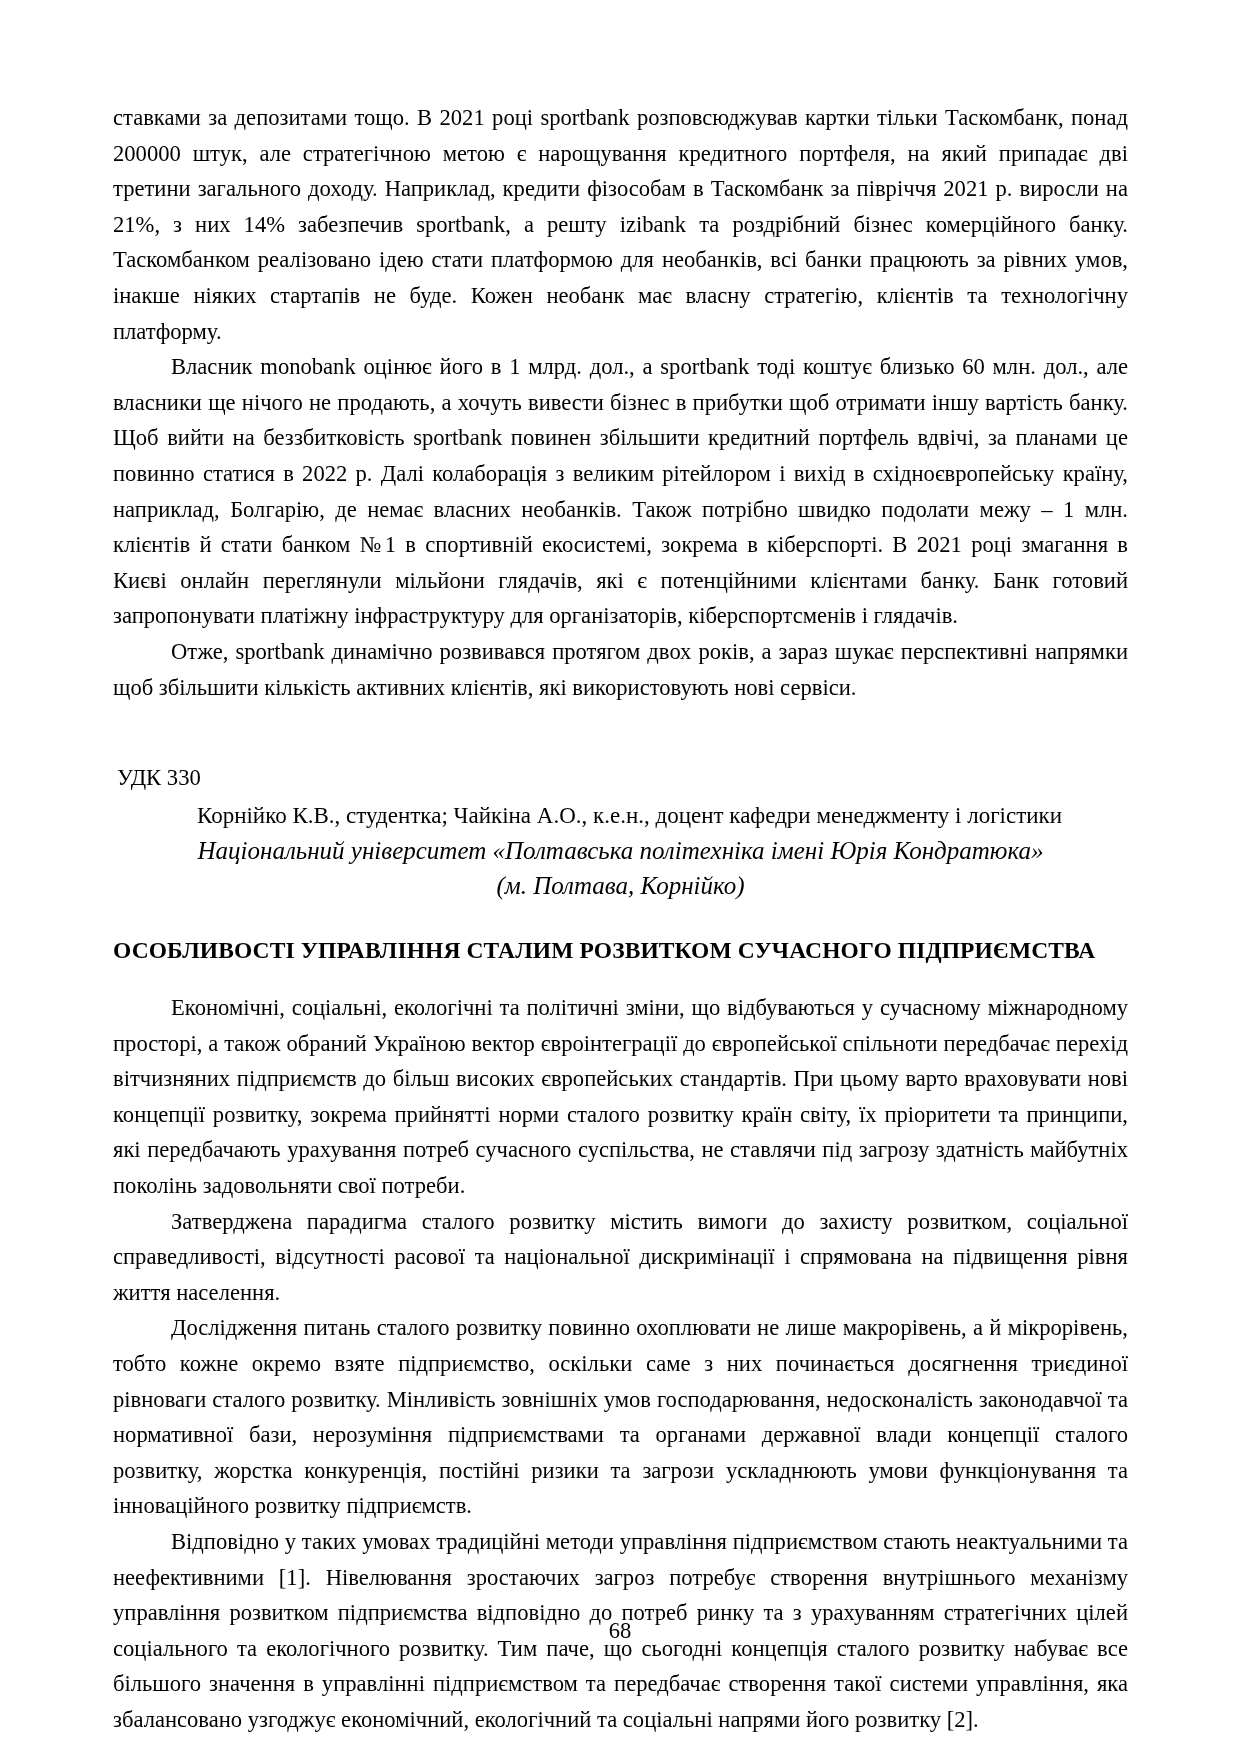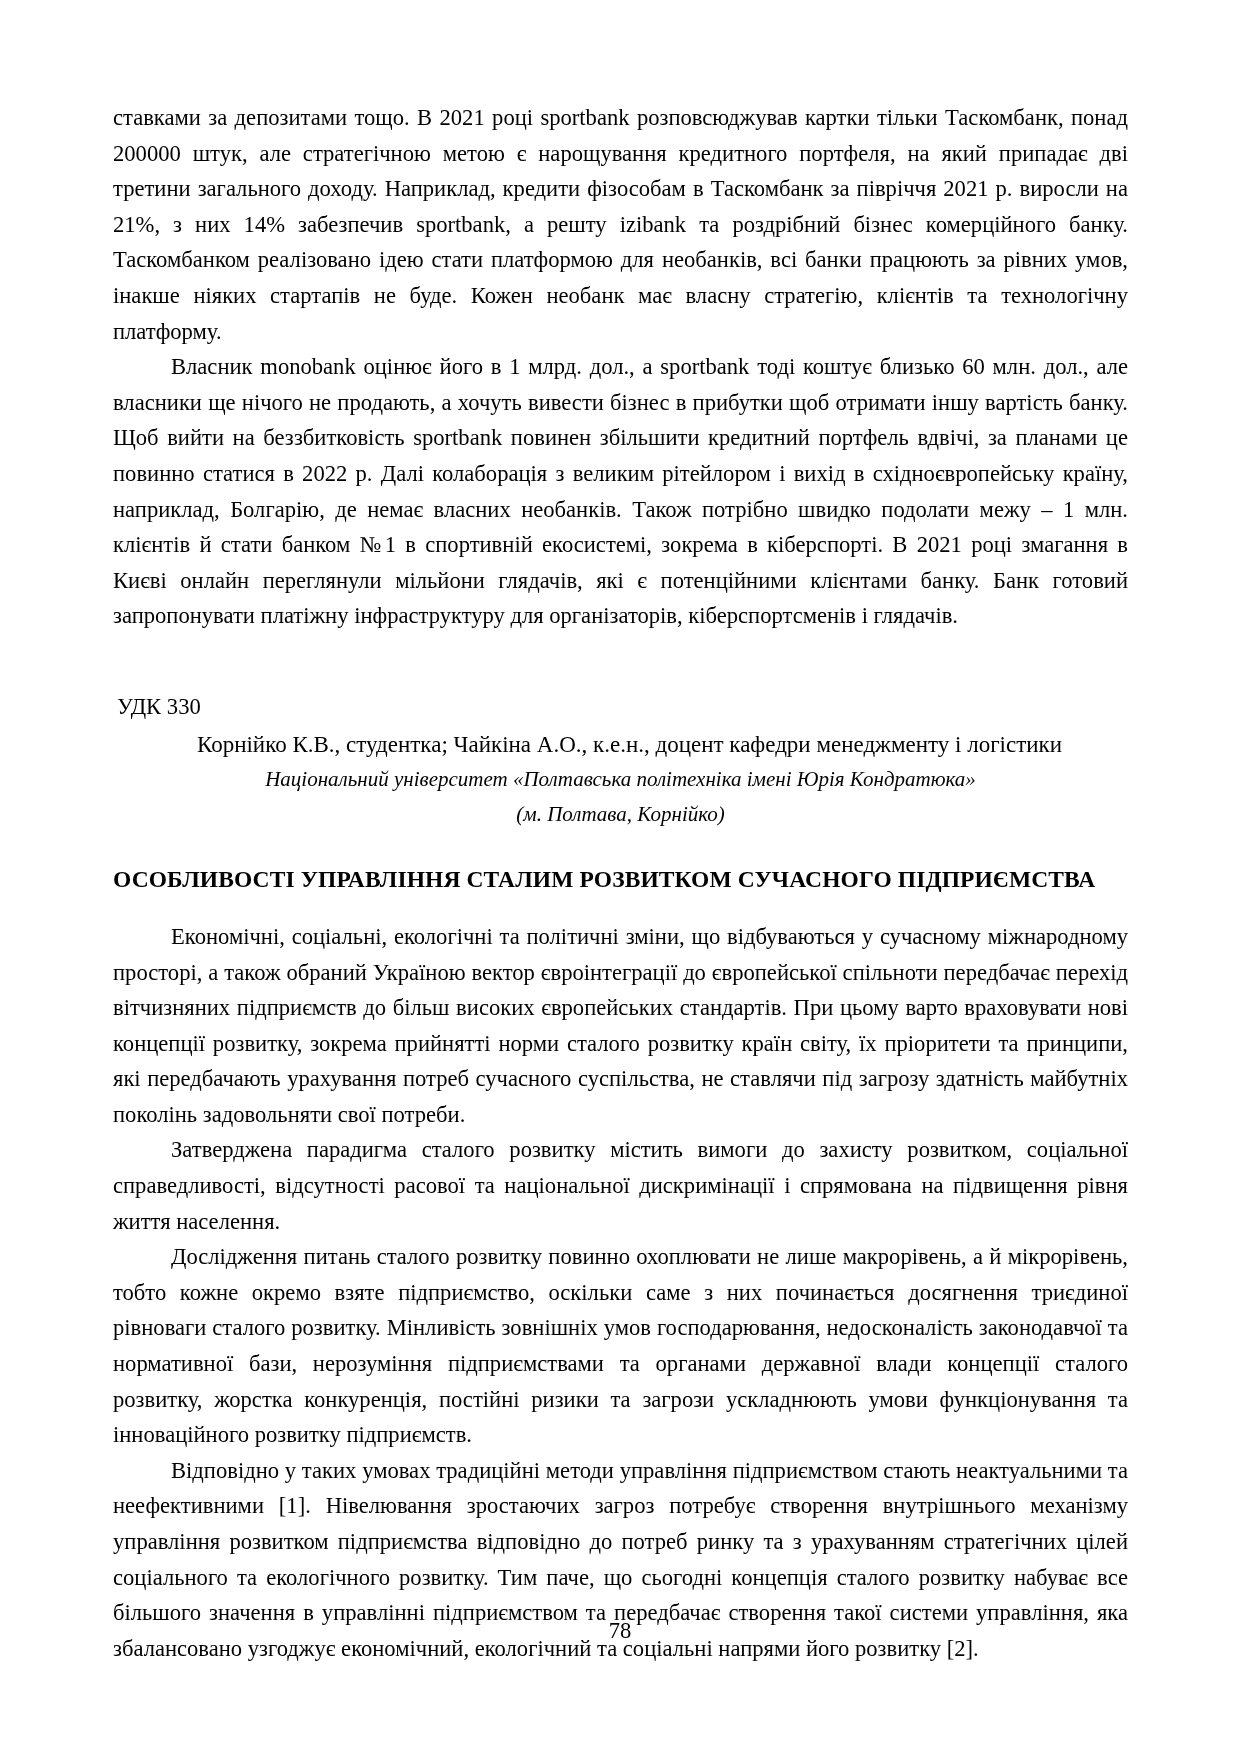--- a/index.html
+++ b/index.html
@@ -52,21 +52,21 @@
   .authors-line {
     margin: 0;
     font-size: 23px;
     line-height: 35px;
     text-align: center;
     padding-left: 18px;
   }
 
   .affil-line {
     margin: 0;
-    font-size: 21px;
+    font-size: 25px;
     line-height: 35px;
     text-align: center;
     font-style: italic;
   }
 
   .title-block {
     margin: 0;
     padding-top: 30px;
     padding-bottom: 22px;
     font-size: 23.5px;
@@ -88,20 +88,21 @@
 </head>
 <body>
 
 <div class="page">
 
   <div class="content">
 
     <div>
       <p class="body-par no-indent">ставками за депозитами тощо. В 2021 році sportbank розповсюджував картки тільки Таскомбанк, понад 200000 штук, але стратегічною метою є нарощування кредитного портфеля, на який припадає дві третини загального доходу. Наприклад, кредити фізособам в Таскомбанк за півріччя 2021 р. виросли на 21%, з них 14% забезпечив sportbank, а решту izibank та роздрібний бізнес комерційного банку. Таскомбанком реалізовано ідею стати платформою для необанків, всі банки працюють за рівних умов, інакше ніяких стартапів не буде. Кожен необанк має власну стратегію, клієнтів та технологічну платформу.</p>
       <p class="body-par">Власник monobank оцінює його в 1 млрд. дол., а sportbank тоді коштує близько 60 млн. дол., але власники ще нічого не продають, а хочуть вивести бізнес в прибутки щоб отримати іншу вартість банку. Щоб вийти на беззбитковість sportbank повинен збільшити кредитний портфель вдвічі, за планами це повинно статися в 2022 р. Далі колаборація з великим рітейлором і вихід в східноєвропейську країну, наприклад, Болгарію, де немає власних необанків. Також потрібно швидко подолати межу – 1 млн. клієнтів й стати банком №1 в спортивній екосистемі, зокрема в кіберспорті. В 2021 році змагання в Києві онлайн переглянули мільйони глядачів, які є потенційними клієнтами банку. Банк готовий запропонувати платіжну інфраструктуру для організаторів, кіберспортсменів і глядачів.</p>
+      <p class="body-par">Отже, sportbank динамічно розвивався протягом двох років, а зараз шукає перспективні напрямки щоб збільшити кількість активних клієнтів, які використовують нові сервіси.</p>
     </div>
 
     <div class="spacer-udk"></div>
 
     <div>
       <p class="udk-line">УДК 330</p>
       <p class="authors-line">Корнійко К.В., студентка; Чайкіна А.О., к.е.н., доцент кафедри менеджменту і логістики</p>
       <p class="affil-line">Національний університет «Полтавська політехніка імені Юрія Кондратюка»</p>
       <p class="affil-line">(м. Полтава, Корнійко)</p>
       <h1 class="title-block">ОСОБЛИВОСТІ УПРАВЛІННЯ СТАЛИМ РОЗВИТКОМ СУЧАСНОГО ПІДПРИЄМСТВА</h1>
@@ -109,15 +110,15 @@
 
     <div>
       <p class="body-par">Економічні, соціальні, екологічні та політичні зміни, що відбуваються у сучасному міжнародному просторі, а також обраний Україною вектор євроінтеграції до європейської спільноти передбачає перехід вітчизняних підприємств до більш високих європейських стандартів. При цьому варто враховувати нові концепції розвитку, зокрема прийнятті норми сталого розвитку країн світу, їх пріоритети та принципи, які передбачають урахування потреб сучасного суспільства, не ставлячи під загрозу здатність майбутніх поколінь задовольняти свої потреби.</p>
       <p class="body-par">Затверджена парадигма сталого розвитку містить вимоги до захисту розвитком, соціальної справедливості, відсутності расової та національної дискримінації і спрямована на підвищення рівня життя населення.</p>
       <p class="body-par">Дослідження питань сталого розвитку повинно охоплювати не лише макрорівень, а й мікрорівень, тобто кожне окремо взяте підприємство, оскільки саме з них починається досягнення триєдиної рівноваги сталого розвитку. Мінливість зовнішніх умов господарювання, недосконалість законодавчої та нормативної бази, нерозуміння підприємствами та органами державної влади концепції сталого розвитку, жорстка конкуренція, постійні ризики та загрози ускладнюють умови функціонування та інноваційного розвитку підприємств.</p>
       <p class="body-par">Відповідно у таких умовах традиційні методи управління підприємством стають неактуальними та неефективними [1]. Нівелювання зростаючих загроз потребує створення внутрішнього механізму управління розвитком підприємства відповідно до потреб ринку та з урахуванням стратегічних цілей соціального та екологічного розвитку. Тим паче, що сьогодні концепція сталого розвитку набуває все більшого значення в управлінні підприємством та передбачає створення такої системи управління, яка збалансовано узгоджує економічний, екологічний та соціальні напрями його розвитку [2].</p>
     </div>
 
   </div>
 
-  <div class="page-number">78</div>
+  <div class="page-number">68</div>
 
 </div>
 
 </body></html>

